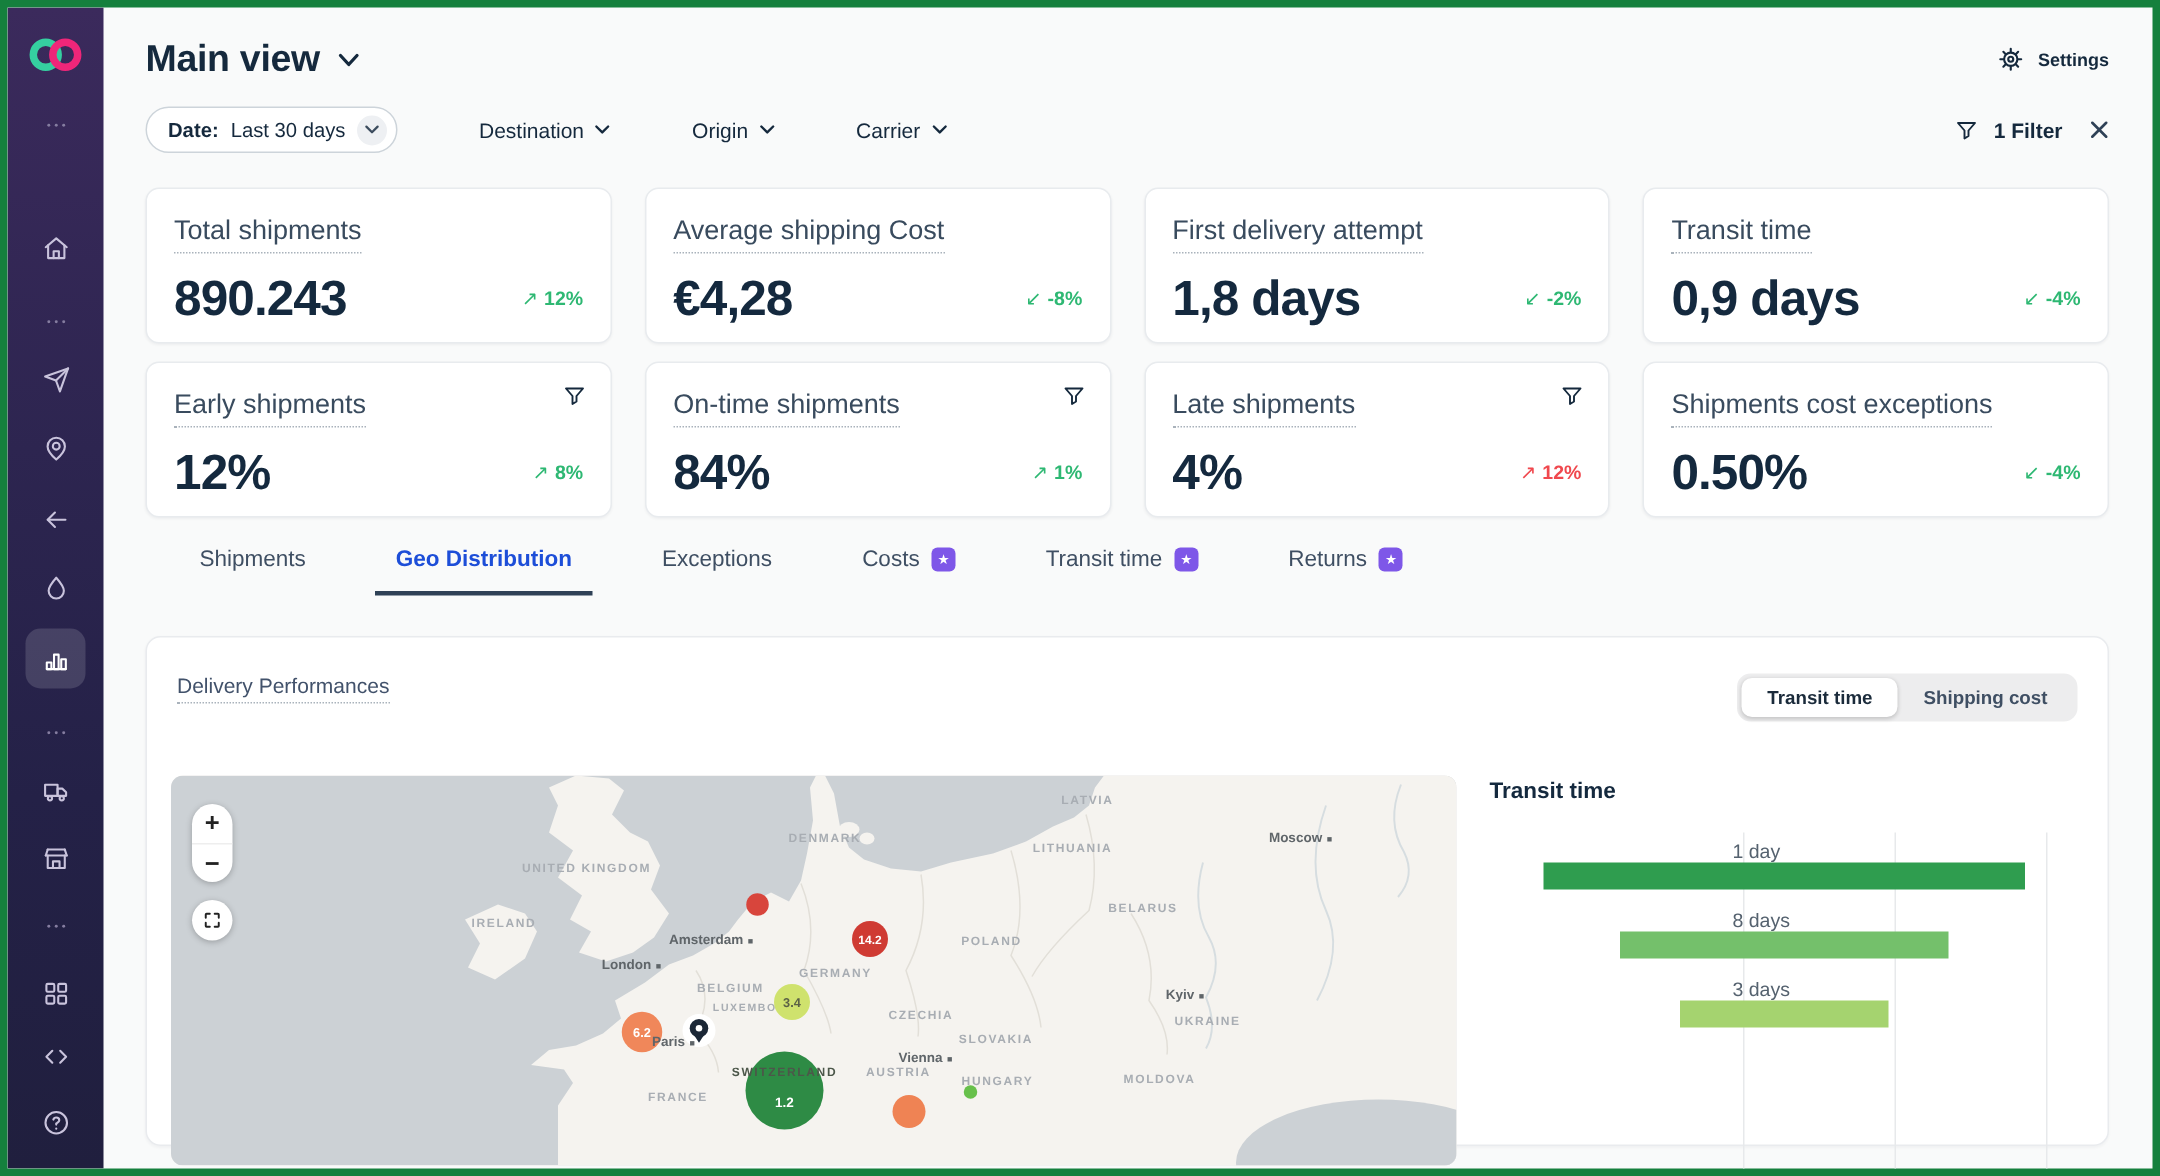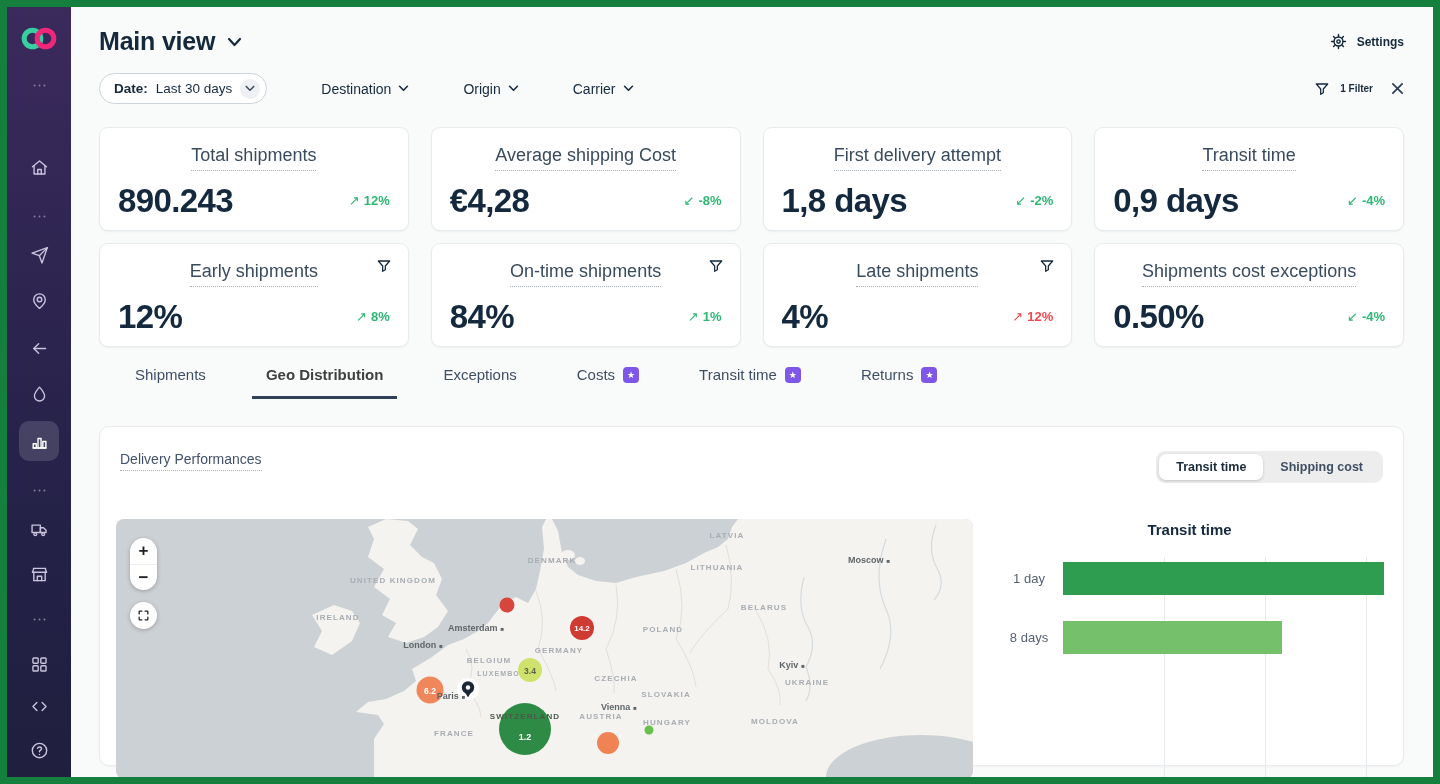--- a/index.html
+++ b/index.html
@@ -1,19 +1,19 @@
 <!DOCTYPE html>
 <html><head>
 <meta charset="utf-8">
 <style>
   * { margin:0; padding:0; box-sizing:border-box; }
   html,body { background:#fff; }
   body { font-family:"Liberation Sans", sans-serif; color:#15293d; }
-  .stage { position:relative; width:1440px; height:784px; border:7px solid #15803d;
-           background:#f9fafa; overflow:hidden;text-align:center; }
+  .stage { position:relative; width:1440px; height:784px; border:5px solid #15803d;
+           background:#f9fafa; overflow:hidden; }
 
   
   .sidebar { position:absolute; left:0; top:0; bottom:0; width:64px;
              background:linear-gradient(180deg,#3b2a5c 0%,#2d2550 38%,#242147 68%,#201f3e 100%); z-index:5; }
   .logo { position:absolute; left:12px; top:18px; }
   .side-item { position:absolute; left:12px; width:40px; height:40px; display:flex;
                align-items:center; justify-content:center; color:#c9c3dc; border-radius:10px; cursor:pointer; }
   .side-item.dots { color:#857da0; }
   .side-item.active { background:rgba(255,255,255,.14); color:#fff; }
   .icn { width:21px; height:21px; stroke:currentColor; fill:none; stroke-width:1.6;
@@ -27,42 +27,42 @@
   .page-title { font-size:25px; font-weight:800; letter-spacing:-.2px; }
   .settings-btn { display:flex; align-items:center; gap:9px; font-size:12px; font-weight:700; cursor:pointer; }
 
   .filterbar { margin-top:17px; display:flex; align-items:center; }
   .date-pill { display:flex; align-items:center; gap:8px; height:31px; padding:0 6px 0 14px;
                background:#fff; border:1px solid #cdd4da; border-radius:16px; font-size:13.5px; cursor:pointer; }
   .date-pill b { font-weight:700; }
   .pill-chev { width:20px; height:20px; border-radius:50%; background:#eef0f3; display:flex;
                align-items:center; justify-content:center; }
   .dd { display:flex; align-items:center; gap:7px; font-size:14px; font-weight:400; margin-left:54px; cursor:pointer; }
-  .filter-state { margin-left:auto; display:flex; align-items:center; gap:10px; font-size:10px; font-weight:700; }
+  .filter-state { margin-left:auto; display:flex; align-items:center; gap:10px; font-size:14px; font-weight:700; }
   .xbtn { margin-left:8px; cursor:pointer; display:flex; }
 
   
   .cards { margin-top:23px; display:grid; grid-template-columns:repeat(4,1fr);
            grid-column-gap:22px; grid-row-gap:12px; }
   .card { position:relative; background:#fff; border:1px solid #e8ebee; border-radius:9px;
           height:104px; padding:17px 18px; box-shadow:0 1px 2px rgba(16,24,40,.05); }
   .card-title { display:inline-block; font-size:18px; color:#394b5e; padding-bottom:4px;
                 border-bottom:1.5px dotted #a9b2bb; }
   .card-row { display:flex; align-items:center; justify-content:space-between; margin-top:13px; }
   .card-value { font-size:33px; font-weight:600; letter-spacing:-.6px; color:#14293e; line-height:1; }
   .delta { font-size:13px; font-weight:700; display:flex; align-items:center; gap:4px; }
   .delta .arr { font-weight:400; font-size:13px; }
   .delta.pos { color:#2eb873; } .delta.neg { color:#f0484e; }
   .card-funnel { position:absolute; top:14px; right:16px; cursor:pointer; }
 
   
   .tabs { display:flex; margin-top:19px; margin-left:22px; }
   .tab { display:flex; align-items:center; gap:8px; font-size:15px; color:#3f4f63;
          padding:0 14px 13px; margin-right:32px; cursor:pointer; border-bottom:3px solid transparent; }
-  .tab.active { color:#404040; font-weight:700; border-bottom-color:#2f4156; }
+  .tab.active { color:#1d4ed8; font-weight:700; border-bottom-color:#2f4156; }
   .star-badge { width:16px; height:16px; border-radius:4px; background:#7e57e8; color:#fff;
                 font-size:9px; display:flex; align-items:center; justify-content:center; }
 
   
   .panel { margin-top:27px; background:#fff; border:1px solid #e9ebee; border-radius:10px;
            height:340px; padding:24px 20px 0 16px; box-shadow:0 1px 2px rgba(16,24,40,.04); }
   .panel-head { display:flex; align-items:flex-start; justify-content:space-between; padding-left:4px; }
   .panel-title { display:inline-block; font-size:14px; color:#42526b; padding-bottom:3px;
                  border-bottom:1.5px dotted #aab3bc; }
   .toggle { display:flex; background:#ededee; border-radius:9px; padding:3px; }
@@ -84,21 +84,21 @@
   .fs-btn { margin-top:12px; width:27px; height:27px; border-radius:50%; background:#fff;
             box-shadow:0 1px 4px rgba(0,0,0,.25); display:flex; align-items:center;
             justify-content:center; cursor:pointer; }
 
   
   .chart { flex:1; padding-top:2px; position:relative; }
   .chart-title { font-size:15px; font-weight:700; color:#14293e; }
   .chart-grid { position:absolute; top:38px; bottom:-20px; left:68px; right:0; }
   .gline { position:absolute; top:0; bottom:0; width:1px; background:#e7e9eb; }
   .crows { position:relative; margin-top:24px; }
-  .crow { display:flex; align-items:center; margin-bottom:26px; height:33px; }
+  .crow { display:flex; align-items:center; margin-bottom:13px; height:33px;flex-direction:column; }
   .clabel { width:68px; flex-shrink:0; font-size:13px; color:#55626f; }
   .cbar { height:33px; position:relative; z-index:1; }
 
   svg text { font-family:"Liberation Sans", sans-serif; }
   .country-label { font-size:8px; letter-spacing:1.1px; fill:#a8adb3; font-weight:600; }
   .city-label { font-size:9px; fill:#5f6569; font-weight:700; }
   .marker-val { font-weight:700; text-anchor:middle; }
 </style>
 </head>
 <body>
@@ -512,20 +512,24 @@
           </div>
           <div class="crows">
             <div class="crow">
               <span class="clabel">1 day</span>
               <div class="cbar" style="width: 321px; background: rgb(47, 157, 79);"></div>
             </div>
             <div class="crow">
               <span class="clabel">8 days</span>
               <div class="cbar" style="width: 219px; background: rgb(116, 192, 107);"></div>
             </div>
+            <div class="crow">
+              <span class="clabel">3 days</span>
+              <div class="cbar" style="width: 139px; background: rgb(165, 211, 111);"></div>
+            </div>
           </div>
         </div>
 
       </div>
     </div>
 
   </div>
 </div>
 
 </body></html>

